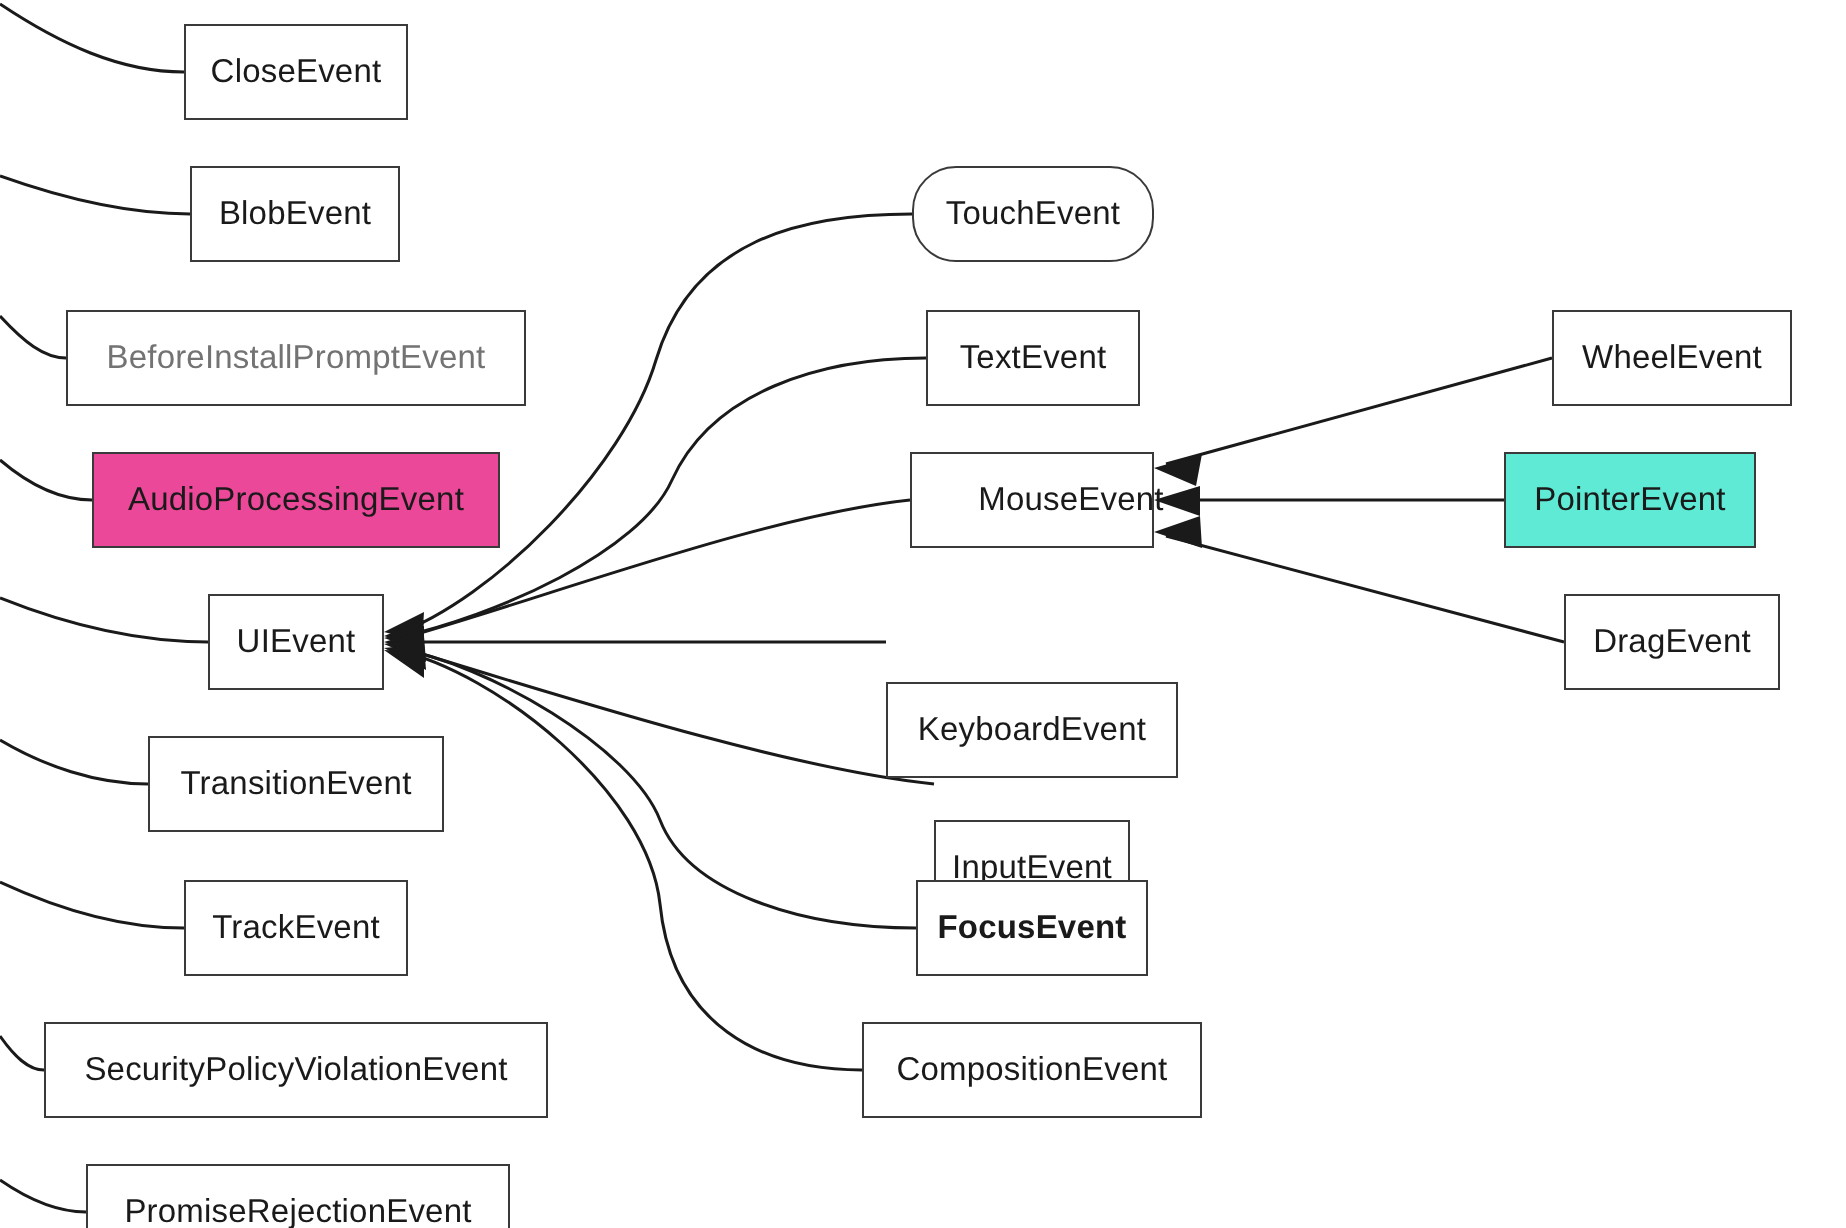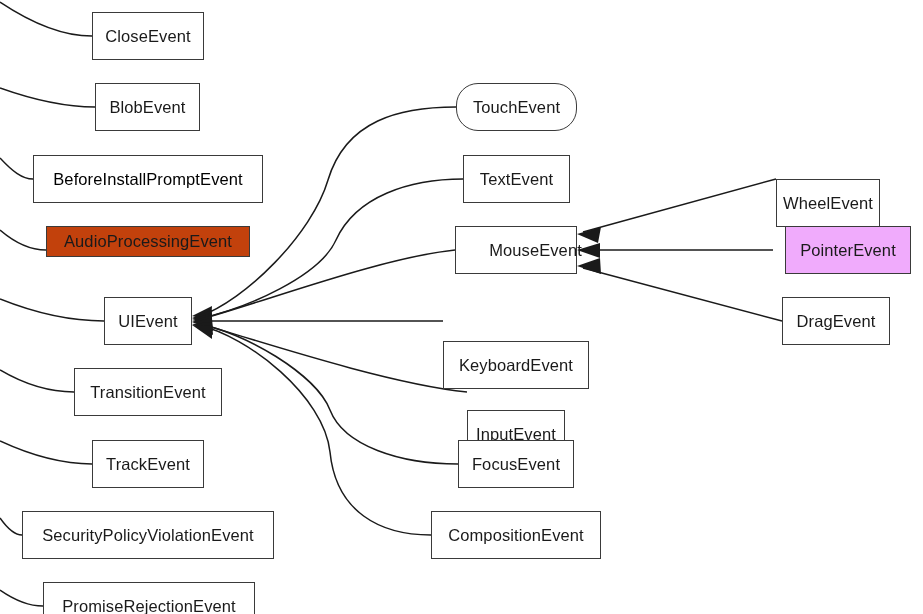--- a/index.html
+++ b/index.html
@@ -100,23 +100,23 @@
   </svg>
 
   <div id="node-layer">
     <div class="node" style="left: 92px; top: 12px; width: 112px; height: 48px; background: rgb(255, 255, 255); border-color: rgb(58, 58, 58);">
       <span class="node-label" style="color: rgb(26, 26, 26);">CloseEvent</span>
     </div>
     <div class="node" style="left: 95px; top: 83px; width: 105px; height: 48px; background: rgb(255, 255, 255); border-color: rgb(58, 58, 58);">
       <span class="node-label" style="color: rgb(26, 26, 26);">BlobEvent</span>
     </div>
     <div class="node" style="left: 33px; top: 155px; width: 230px; height: 48px; background: rgb(255, 255, 255); border-color: rgb(58, 58, 58);">
-      <span class="node-label" style="color: #000000;">BeforeInstallPromptEvent</span>
+      <span class="node-label" style="color: #737373;">BeforeInstallPromptEvent</span>
     </div>
-    <div class="node" style="left: 46px; top: 226px; width: 204px; height: 31px; background: #c2410c; border-color: rgb(58, 58, 58);">
+    <div class="node" style="left: 46px; top: 226px; width: 204px; height: 48px; background: #ec4899; border-color: rgb(58, 58, 58);">
       <span class="node-label" style="color: rgb(26, 26, 26);">AudioProcessingEvent</span>
     </div>
     <div class="node" style="left: 104px; top: 297px; width: 88px; height: 48px; background: rgb(255, 255, 255); border-color: rgb(58, 58, 58);">
       <span class="node-label" style="color: rgb(26, 26, 26); text-align: center;">UIEvent</span>
     </div>
     <div class="node" style="left: 74px; top: 368px; width: 148px; height: 48px; background: rgb(255, 255, 255); border-color: rgb(58, 58, 58);">
       <span class="node-label" style="color: rgb(26, 26, 26);">TransitionEvent</span>
     </div>
     <div class="node" style="left: 92px; top: 440px; width: 112px; height: 48px; background: rgb(255, 255, 255); border-color: rgb(58, 58, 58);">
       <span class="node-label" style="color: rgb(26, 26, 26);">TrackEvent</span>
@@ -136,29 +136,29 @@
     <div class="node" style="left: 455px; top: 226px; width: 122px; height: 48px; background: rgb(255, 255, 255); border-color: rgb(58, 58, 58); padding-left: 39px;">
       <span class="node-label" style="color: rgb(26, 26, 26);">MouseEvent</span>
     </div>
     <div class="node" style="left: 443px; top: 297px; width: 146px; height: 48px; background: rgb(255, 255, 255); border-color: rgb(58, 58, 58); margin-top: 44px;">
       <span class="node-label" style="color: rgb(26, 26, 26);">KeyboardEvent</span>
     </div>
     <div class="node" style="left: 467px; top: 368px; width: 98px; height: 48px; background: rgb(255, 255, 255); border-color: rgb(58, 58, 58); margin-top: 42px;">
       <span class="node-label" style="color: rgb(26, 26, 26);">InputEvent</span>
     </div>
     <div class="node" style="left: 458px; top: 440px; width: 116px; height: 48px; background: rgb(255, 255, 255); border-color: rgb(58, 58, 58);">
-      <span class="node-label" style="color: rgb(26, 26, 26);">FocusEvent</span>
+      <span class="node-label" style="color: rgb(26, 26, 26); font-weight: bold;">FocusEvent</span>
     </div>
     <div class="node" style="left: 431px; top: 511px; width: 170px; height: 48px; background: rgb(255, 255, 255); border-color: rgb(58, 58, 58);">
       <span class="node-label" style="color: rgb(26, 26, 26);">CompositionEvent</span>
     </div>
-    <div class="node" style="left: 776px; top: 155px; width: 104px; height: 48px; background: rgb(255, 255, 255); border-color: rgb(58, 58, 58); margin-top: 24px;">
+    <div class="node" style="left: 776px; top: 155px; width: 120px; height: 48px; background: rgb(255, 255, 255); border-color: rgb(58, 58, 58);">
       <span class="node-label" style="color: rgb(26, 26, 26);">WheelEvent</span>
     </div>
-    <div class="node" style="left: 785px; top: 226px; width: 126px; height: 48px; background: #f0abfc; border-color: rgb(58, 58, 58);">
+    <div class="node" style="left: 752px; top: 226px; width: 126px; height: 48px; background: #5eead4; border-color: rgb(58, 58, 58);">
       <span class="node-label" style="color: rgb(26, 26, 26);">PointerEvent</span>
     </div>
     <div class="node" style="left: 782px; top: 297px; width: 108px; height: 48px; background: rgb(255, 255, 255); border-color: rgb(58, 58, 58); text-align: center;">
       <span class="node-label" style="color: rgb(26, 26, 26);">DragEvent</span>
     </div>
   </div>
 
 </div>
 
 </body></html>

